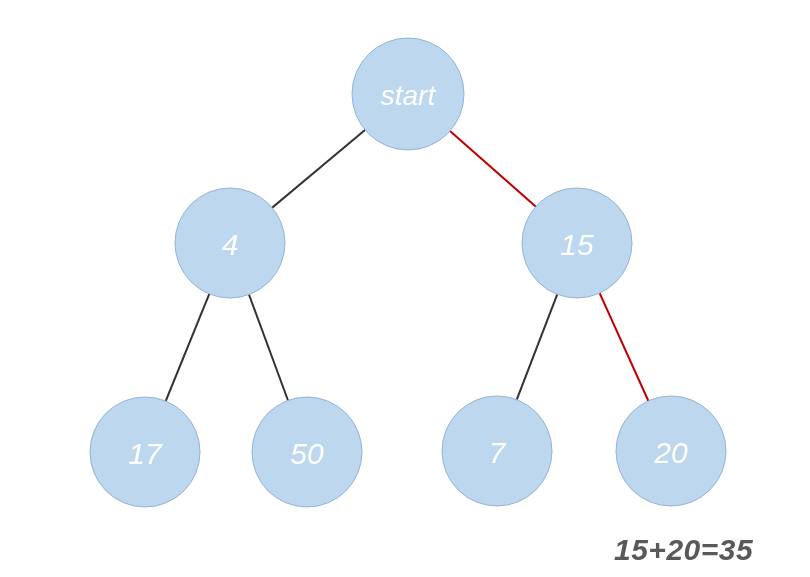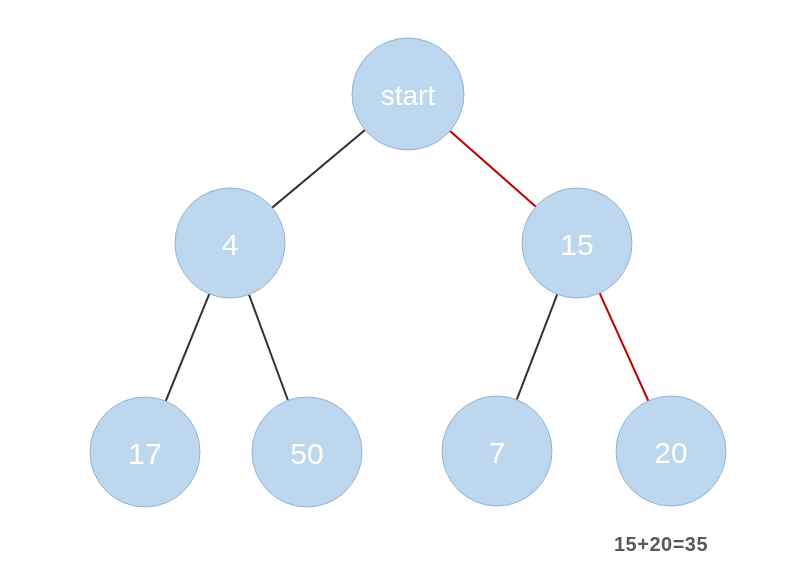--- a/index.html
+++ b/index.html
@@ -7,38 +7,39 @@
     padding: 0;
     background: #ffffff;
     font-family: "Liberation Sans", sans-serif;
   }
   .canvas {
     position: relative;
     width: 810px;
     height: 577px;
     background: #ffffff;
     overflow: hidden;
+    font-style: italic;
   }
   .tree-svg {
     position: absolute;
     left: 0;
     top: 0;
   }
   .tree-svg text {
     font-family: "Liberation Sans", sans-serif;
     fill: #ffffff;
     text-anchor: middle;
     dominant-baseline: central;
   }
   .caption {
     position: absolute;
     left: 614px;
     top: 533px;
     width: 160px;
-    font-size: 20px;
+    font-size: 30px;
     font-weight: bold;
     color: #595959;
     letter-spacing: 0.5px;
     white-space: nowrap;
   }
 </style>
 </head>
 <body>
 
 <div class="canvas">

